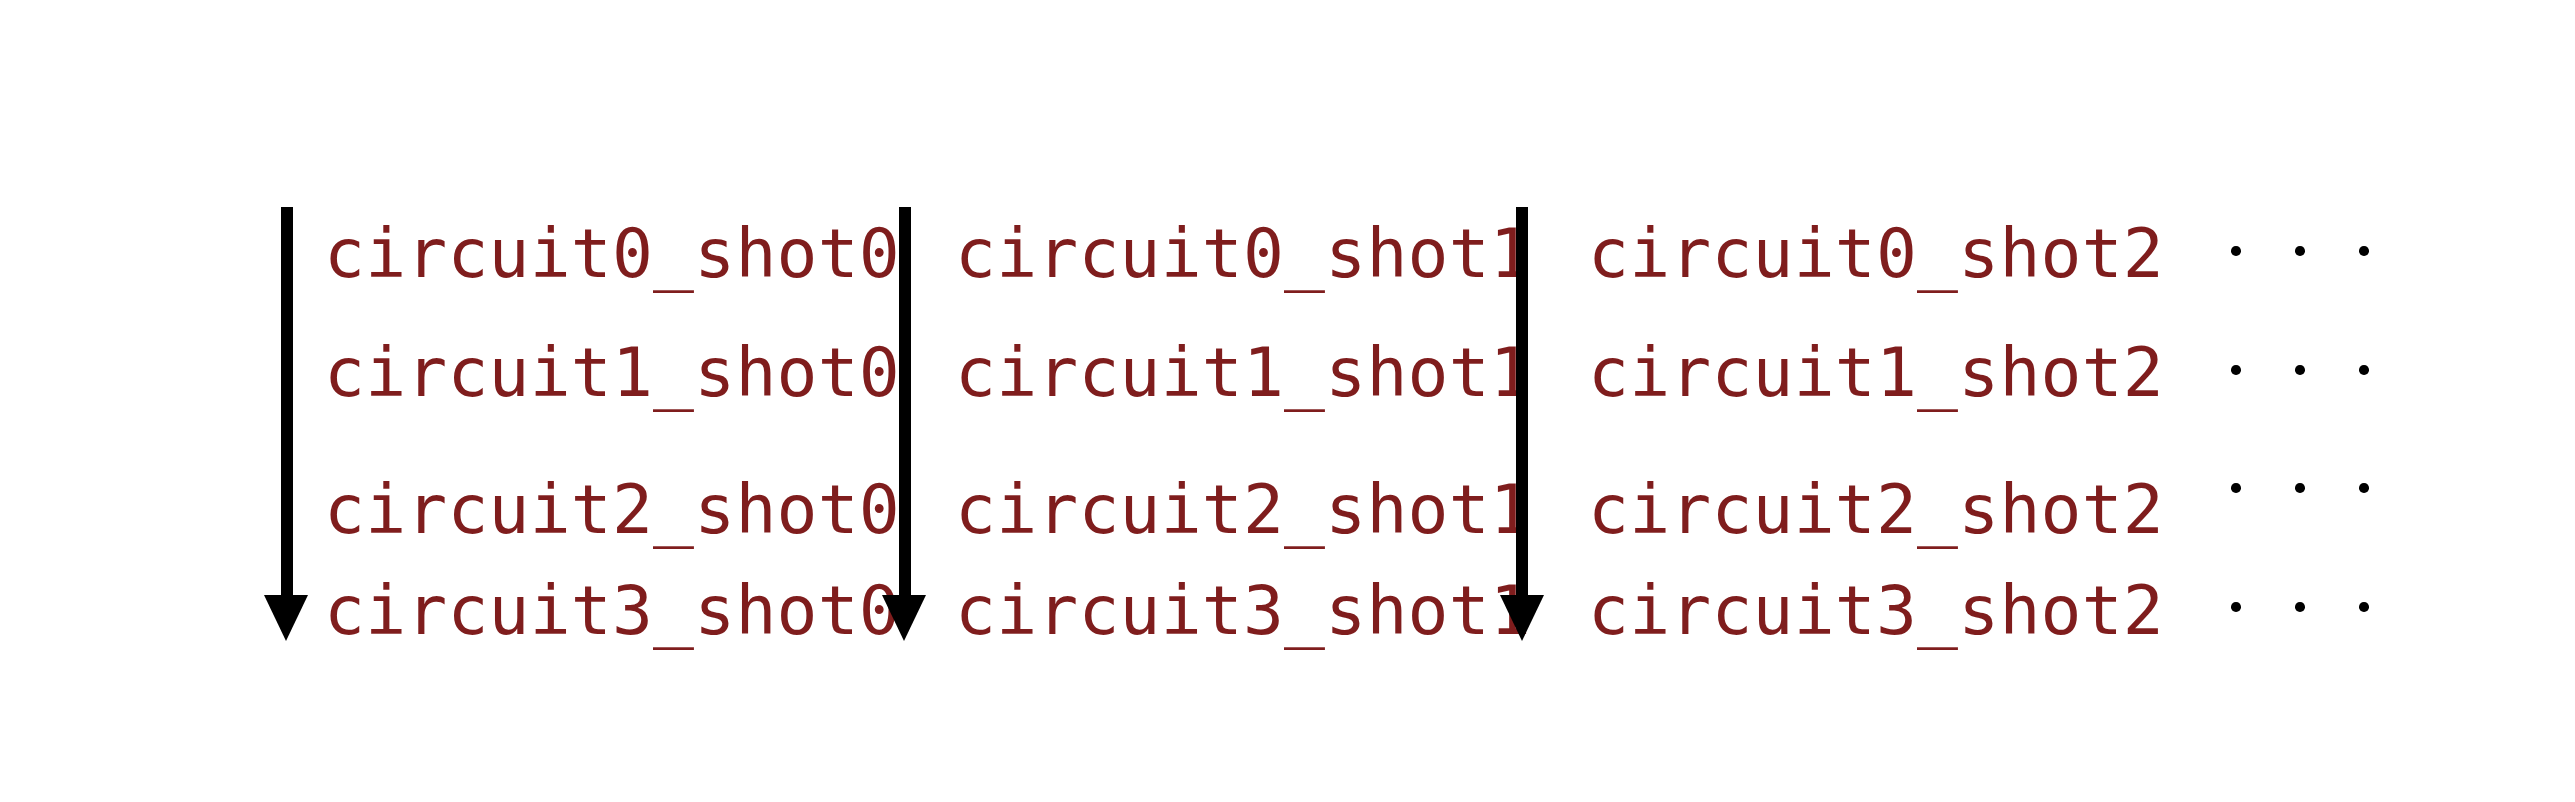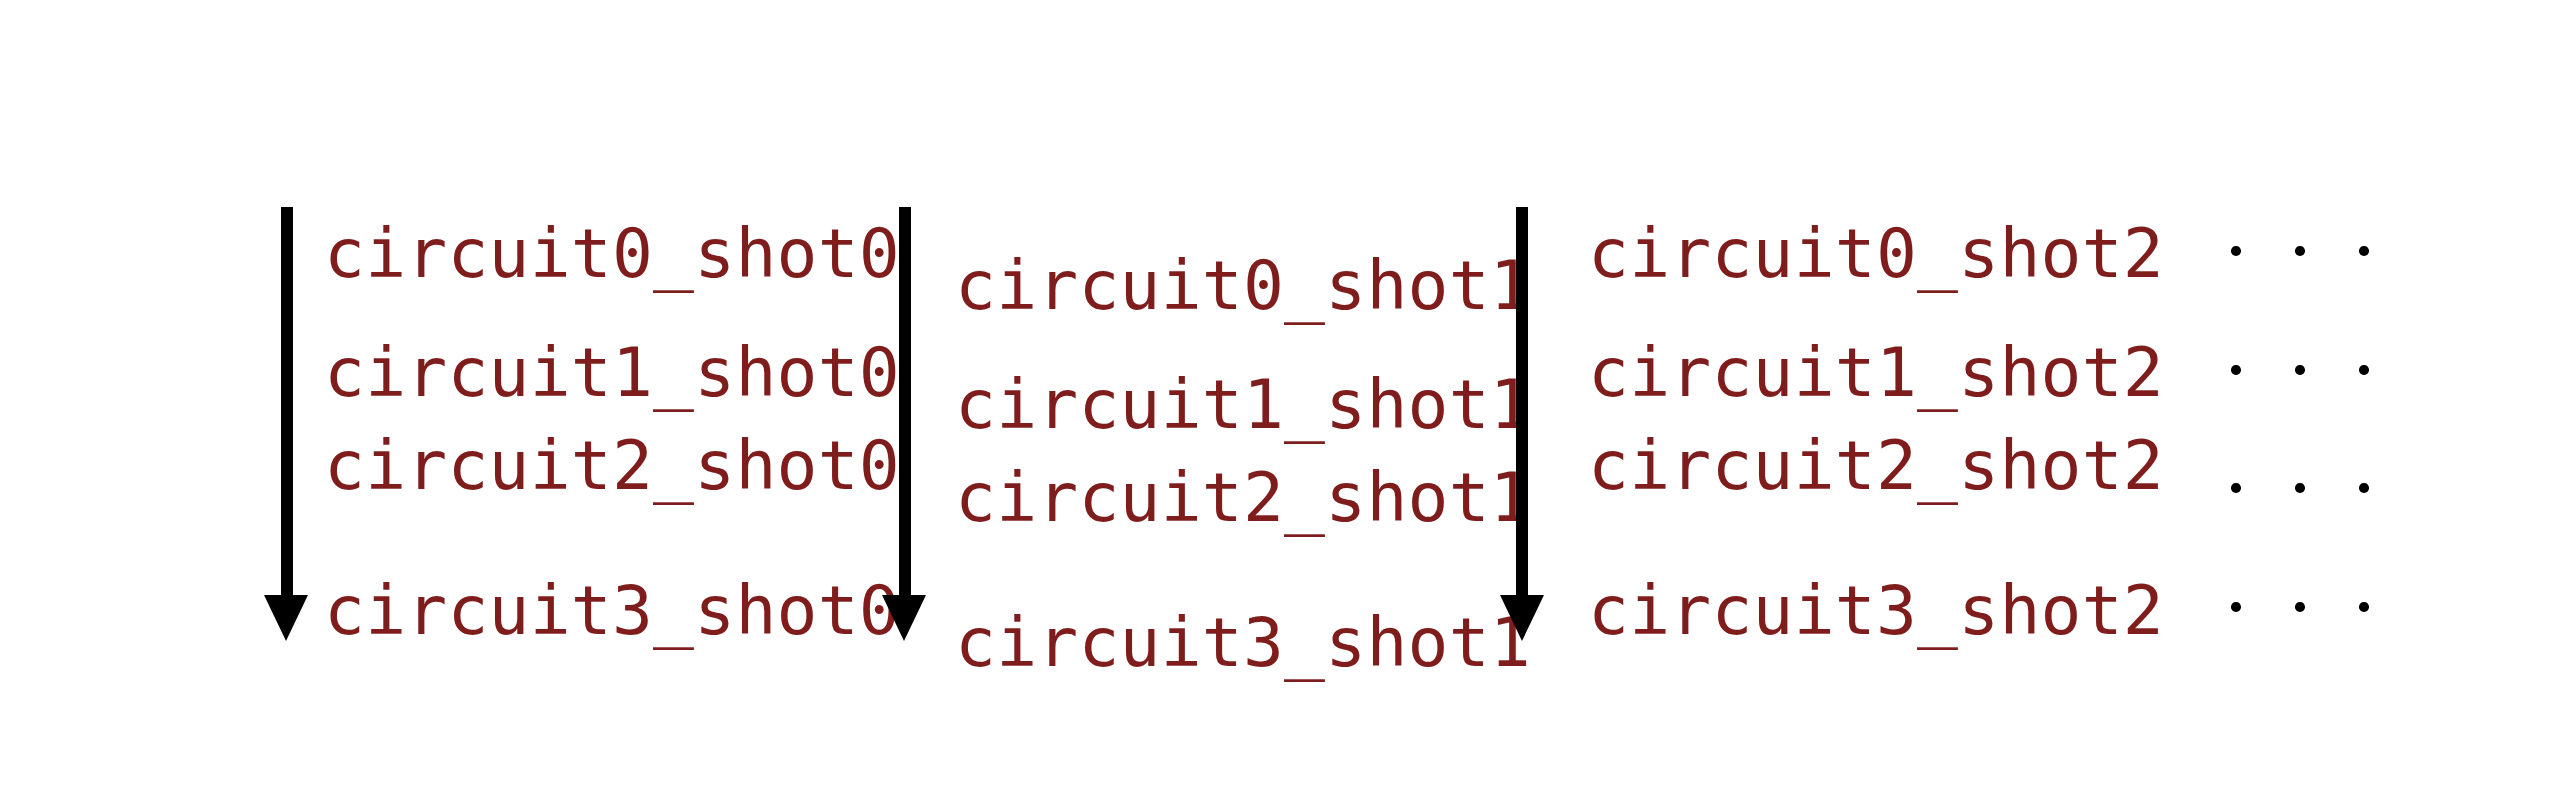--- a/index.html
+++ b/index.html
@@ -51,30 +51,30 @@
     background: #000000;
   }
 
   
   .col0 .arrow-shaft { left: 281px; }
   .col0 .arrow-head  { left: 264px; }
   .col0 .job-label   { left: 324px; }
   
   .col1 .arrow-shaft { left: 899px; }
   .col1 .arrow-head  { left: 882px; }
-  .col1 .job-label   { left: 955px; margin-top: 32px; }
+  .col1 .job-label   { left: 955px; }
   
   .col2 .arrow-shaft { left: 1516px; }
   .col2 .arrow-head  { left: 1500px; }
   .col2 .job-label   { left: 1588px; }
 
   
   .row0.job-label { top: 220px; }
   .row1.job-label { top: 339px; text-align: right; }
-  .row2.job-label { top: 432px; }
+  .row2.job-label { top: 476px; }
   .row3.job-label { top: 577px; text-align: right; }
 
   
   .dotx0 { left: 2231px; }
   .dotx1 { left: 2295px; }
   .dotx2 { left: 2359px; }
   .doty0 { top: 246px; }
   .doty1 { top: 365px; }
   .doty2 { top: 483px; }
   .doty3 { top: 602px; }

